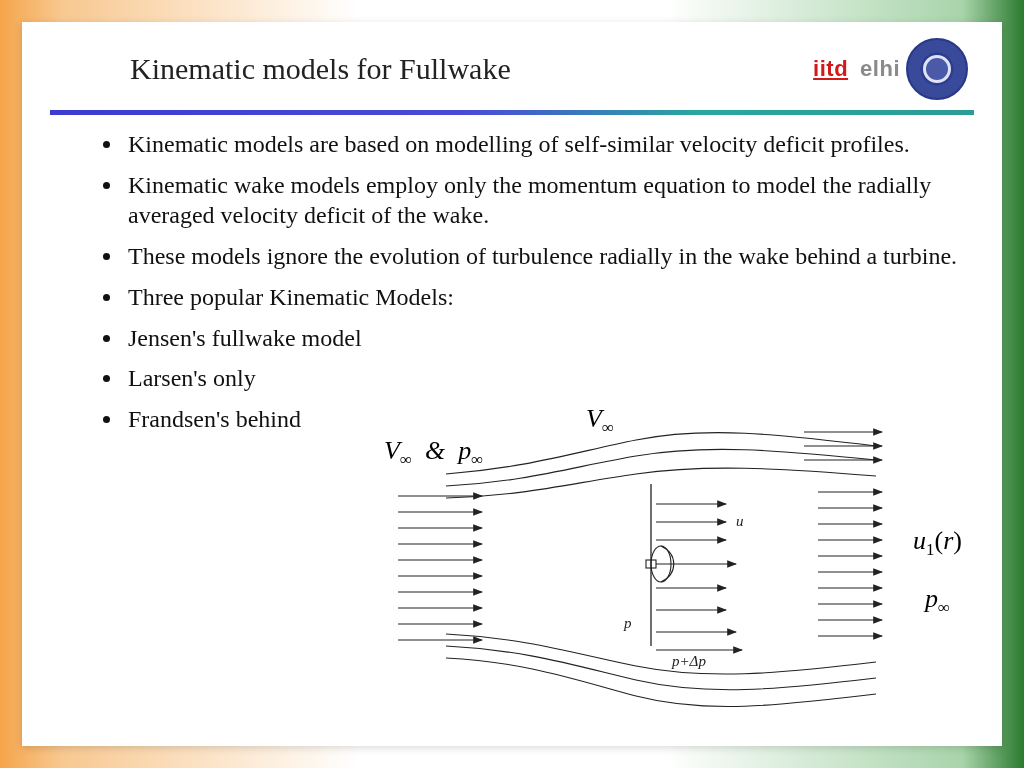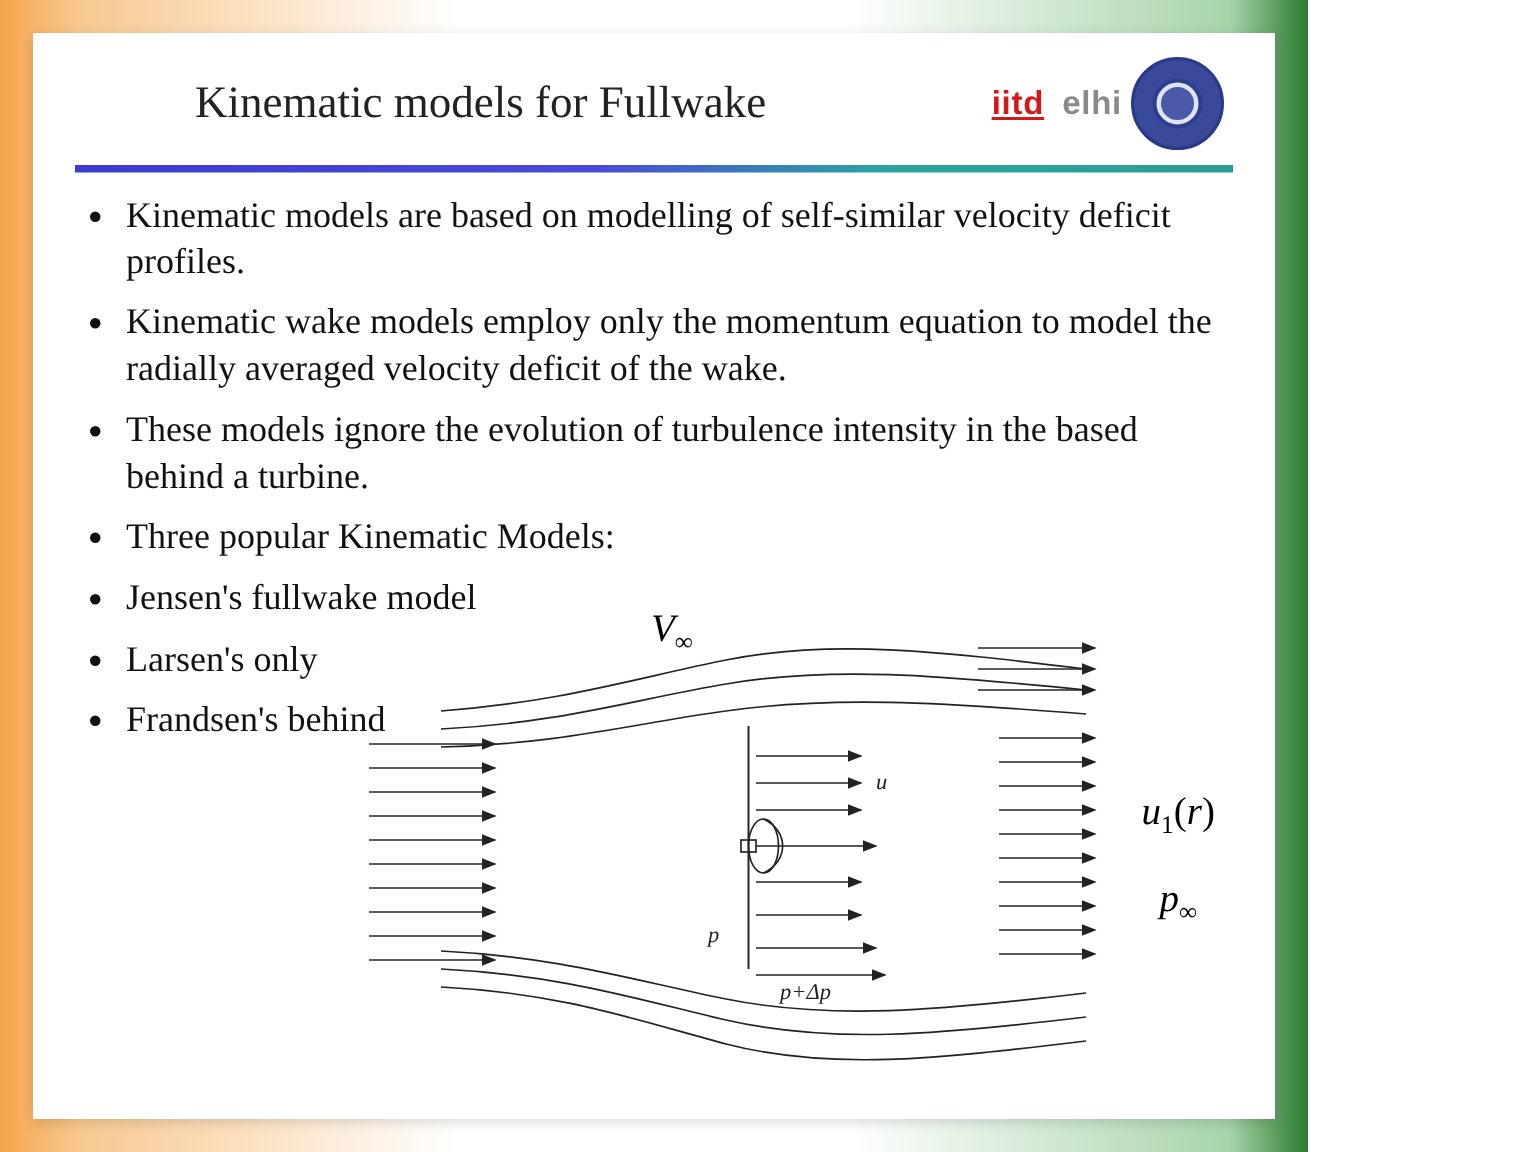--- a/index.html
+++ b/index.html
@@ -1,19 +1,19 @@
 <!DOCTYPE html>
 <html><head>
 <meta charset="utf-8">
 <style>
   * { box-sizing: border-box; margin: 0; padding: 0; }
   html, body { width: 1024px; height: 768px; overflow: hidden; font-family: "Times New Roman", Times, serif; }
   
   .outer-frame {
-    width: 872px; height: 768px;
+    width: 1024px; height: 768px;
     background: linear-gradient(to right, #f5a54a 0%, #f8c890 6%, #ffffff 35%, #ffffff 65%, #a8d4aa 94%, #2a7a2e 100%);
     padding: 22px 22px 22px 22px;
     position: relative;
   }
   .slide {
     width: 100%; height: 100%;
     background: #ffffff;
     position: relative;
     box-shadow: 0 2px 8px rgba(0,0,0,0.15);
     padding: 16px 28px 20px 28px;
@@ -48,21 +48,21 @@
     background: linear-gradient(to right, #3b3bd1 0%, #4a4ad8 45%, #2aa6a0 70%, #2c9c96 100%);
     margin: 0 0 14px 0;
   }
   ul.bullets {
     list-style: disc;
     padding-left: 30px;
     font-size: 24px;
     color:#111;
     line-height: 1.28;
   }
-  ul.bullets li { margin-bottom: 10px; padding-left:4px; }
+  ul.bullets li { margin-bottom: 10px; padding-left:4px;margin-left:44px; }
   
   .diagram-wrap {
     position:absolute;
     right: 36px; bottom: 22px;
     width: 590px; height: 320px;
   }
   .diagram-label { position:absolute; font-style:italic; font-size:26px; color:#000; }
   .sub { font-size:0.65em; vertical-align: sub; font-style:normal; }
   .paren { font-style:normal; }
   
@@ -84,30 +84,31 @@
           <span class="iit-red">iitd</span><span class="iit-gray">elhi</span>
         </span>
         <div class="seal"></div>
       </div>
     </div>
     <div class="hr-grad"></div>
 
     <ul class="bullets">
       <li>Kinematic models are based on modelling of self-similar velocity deficit profiles.</li>
       <li> Kinematic wake models employ only the momentum equation to model the radially averaged velocity deficit of the wake.</li>
-      <li>These models ignore the evolution of turbulence intensity in the based behind a turbine.</li>
+      <li>These models ignore the evolution of turbulence radially in the wake behind a turbine.</li>
       <li>Three popular Kinematic Models:</li>
       <li>Jensen's fullwake model</li>
       <li>Larsen's only</li>
       <li>Frandsen's behind</li>
     </ul>
 
     <div class="diagram-wrap">
 
       <div class="diagram-label" style="left:210px; top:0px;"><span>V</span><span class="sub">∞</span></div>
+      <div class="diagram-label" style="left:8px; top:32px;"><span>V</span><span class="sub">∞</span> &nbsp;&amp;&nbsp; <span>p</span><span class="sub">∞</span></div>
       <div class="diagram-label" style="right:4px; top:122px;"><span>u</span><span class="sub">1</span><span class="paren">(</span><span>r</span><span class="paren">)</span></div>
       <div class="diagram-label" style="right:16px; top:180px;"><span>p</span><span class="sub">∞</span></div>
 
       <svg class="flow" width="590" height="320" viewBox="0 0 590 320">
         <defs>
           <marker id="ah" markerWidth="9" markerHeight="7" refX="8" refY="3.5" orient="auto">
             <path d="M0,0 L9,3.5 L0,7 Z" fill="#222"></path>
           </marker>
         </defs>
 

